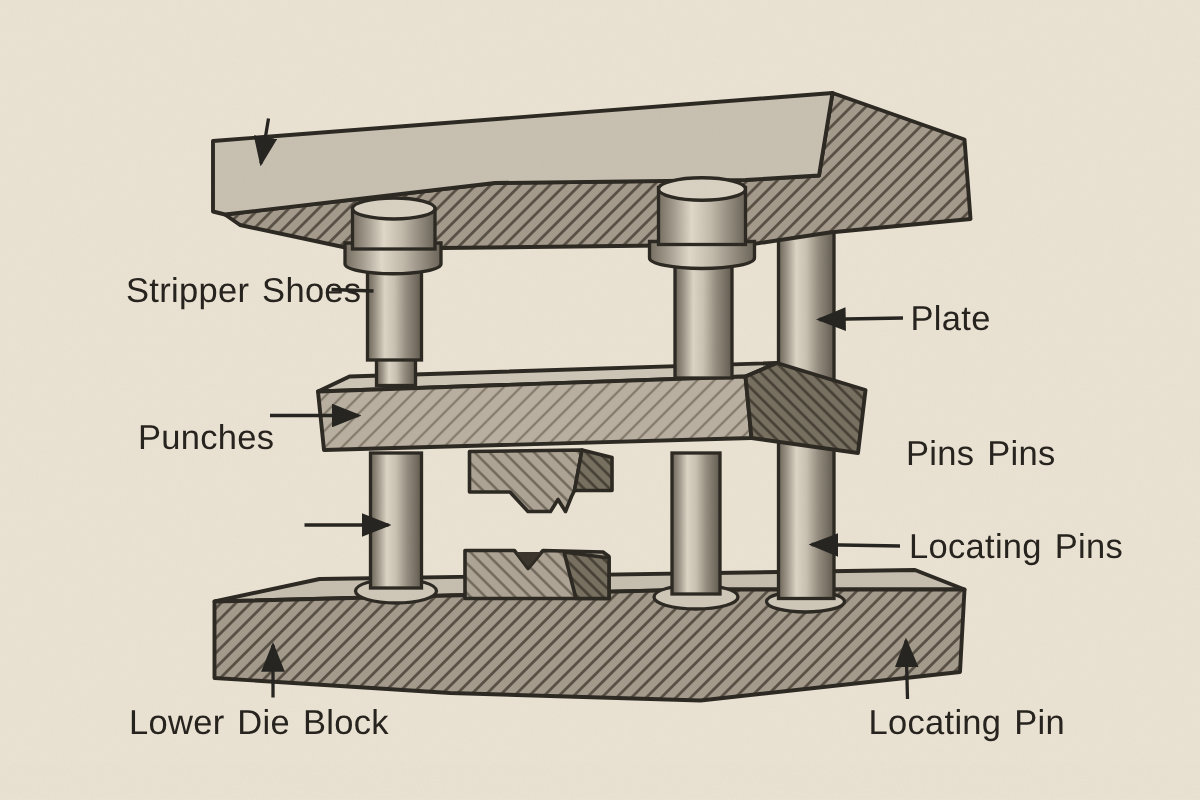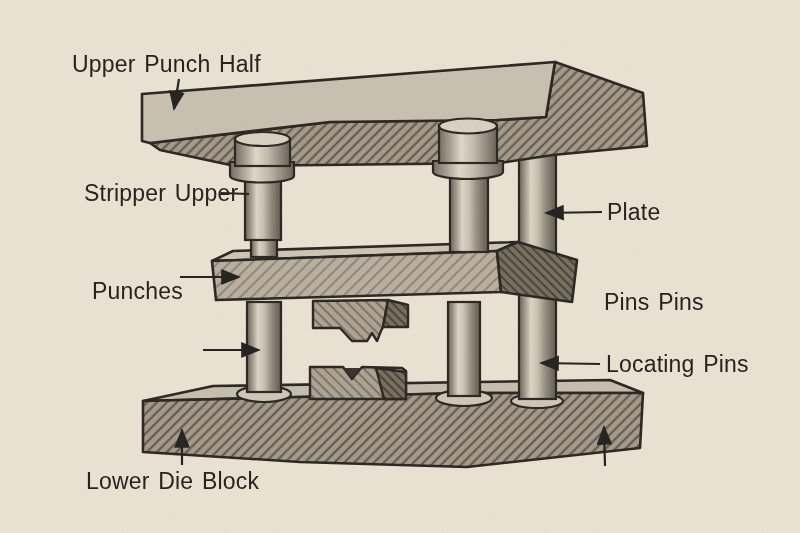--- a/index.html
+++ b/index.html
@@ -134,20 +134,20 @@
     <path d="M203,350 L259,350" marker-end="url(#arr)"></path>
     <path d="M182,465 L182,430" marker-end="url(#arr)"></path>
     <path d="M602,212 L546,213" marker-end="url(#arr)"></path>
     <path d="M600,364 L541,363" marker-end="url(#arr)"></path>
     <path d="M605,466 L604,427" marker-end="url(#arr)"></path>
   </g>
 
   <rect x="0" y="0" width="800" height="533" filter="url(#paper)" opacity="0.05"></rect>
 </svg>
 
-<div class="lbl" style="left:72px;top:52px">Upper Punch Half</div>
-<div class="lbl" style="left:84px;top:181px">Stripper Upper</div>
+<div class="lbl" style="left:84px;top:181px">Stripper Shoes</div>
 <div class="lbl" style="left:92px;top:279px">Punches</div>
 <div class="lbl" style="left:86px;top:469px">Lower Die Block</div>
 <div class="lbl" style="left:607px;top:200px">Plate</div>
 <div class="lbl" style="left:604px;top:290px">Pins Pins</div>
 <div class="lbl" style="left:606px;top:352px">Locating Pins</div>
+<div class="lbl" style="left:579px;top:469px">Locating Pin</div>
 </div>
 
 </body></html>

